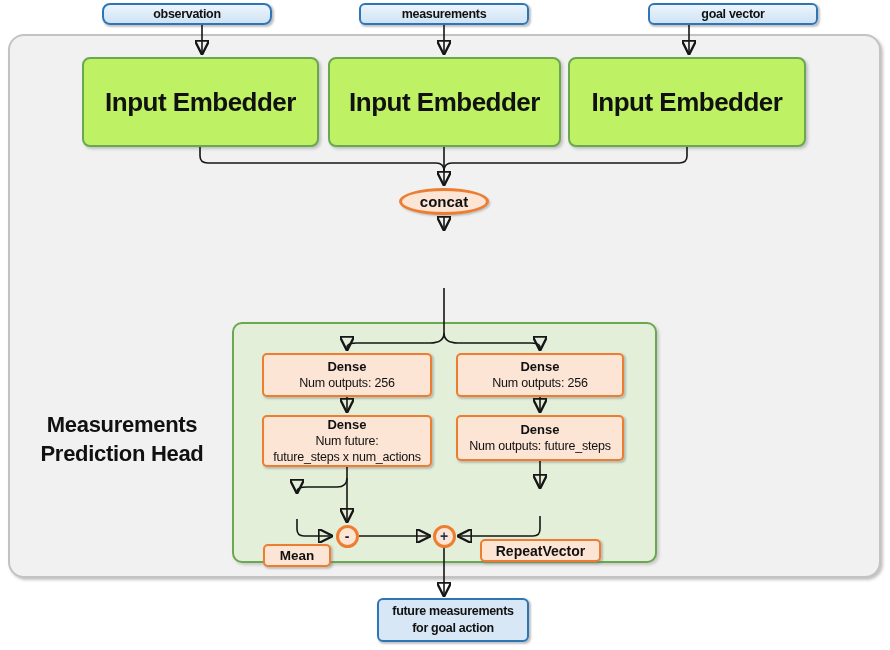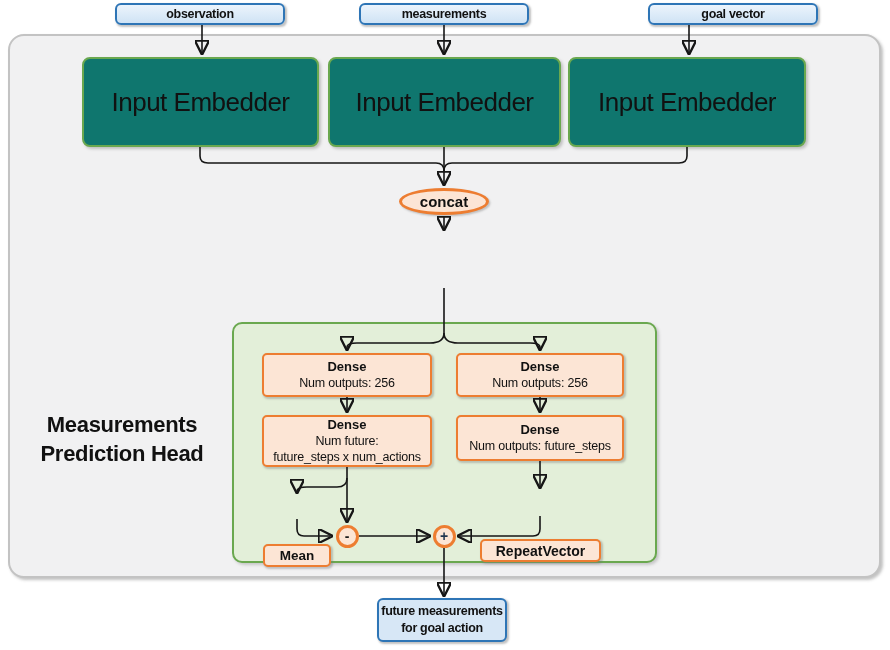--- a/index.html
+++ b/index.html
@@ -32,32 +32,32 @@
   .box-blue{
     background:linear-gradient(180deg,#ecf4fc 0%,#cfe3f5 100%);
     border:2px solid #2e75b6;border-radius:6px;
     display:flex;align-items:center;justify-content:center;text-align:center;
     font-size:12.5px;font-weight:700;letter-spacing:-0.3px;
     box-shadow:1.5px 1.5px 2px rgba(120,120,120,0.45);
     z-index:5;
   }
   .io-label{left:0;top:3px;width:170px;height:22px;}
   .output-box{
-    left:377px;top:598px;width:130px;height:44px;
+    left:377px;top:598px;width:152px;height:44px;
     background:#d7e7f6;border:2.5px solid #2e75b6;border-radius:6px;
     display:flex;flex-direction:column;align-items:center;justify-content:center;
     font-size:12.5px;font-weight:700;line-height:17px;letter-spacing:-0.3px;
     box-shadow:1.5px 1.5px 2px rgba(120,120,120,0.45);
     z-index:5;text-align:left;
   }
   
   .box-green{
-    background:#0f766e;border:2.5px solid #6aa84f;border-radius:8px;
+    background:#bef264;border:2.5px solid #6aa84f;border-radius:8px;
     display:flex;align-items:center;justify-content:center;text-align:center;
-    font-weight:400;box-shadow:2px 2px 3px rgba(120,120,120,0.4);
+    font-weight:700;box-shadow:2px 2px 3px rgba(120,120,120,0.4);
     z-index:5;
   }
   .embedder{top:57px;height:90px;font-size:26px;letter-spacing:-0.5px;}
   .middleware{left:327px;top:233px;width:236px;height:55px;font-size:26px;letter-spacing:-0.5px;}
   
   .box-orange{
     background:#fce5d5;border:2.5px solid #ed7d31;border-radius:5px;
     display:flex;flex-direction:column;align-items:center;justify-content:center;
     text-align:center;box-shadow:1.5px 1.5px 2px rgba(120,120,120,0.4);
     z-index:5;
@@ -90,21 +90,21 @@
 <div id="canvas">
 
   <div class="abs outer-frame"></div>
   <div class="abs head-frame"></div>
 
   <div class="abs head-title">
     <div>Measurements</div>
     <div>Prediction Head</div>
   </div>
 
-  <div class="abs box-blue io-label" style="left:115px;">
+  <div class="abs box-blue io-label" style="left:102px;border-radius:8px;">
     <span>observation</span>
   </div>
   <div class="abs box-blue io-label" style="left:359px;">
     <span>measurements</span>
   </div>
   <div class="abs box-blue io-label" style="left:600px;margin-left:48px;">
     <span>goal vector</span>
   </div>
 
   <div class="abs box-green embedder" style="left:82px;width:237px;">

